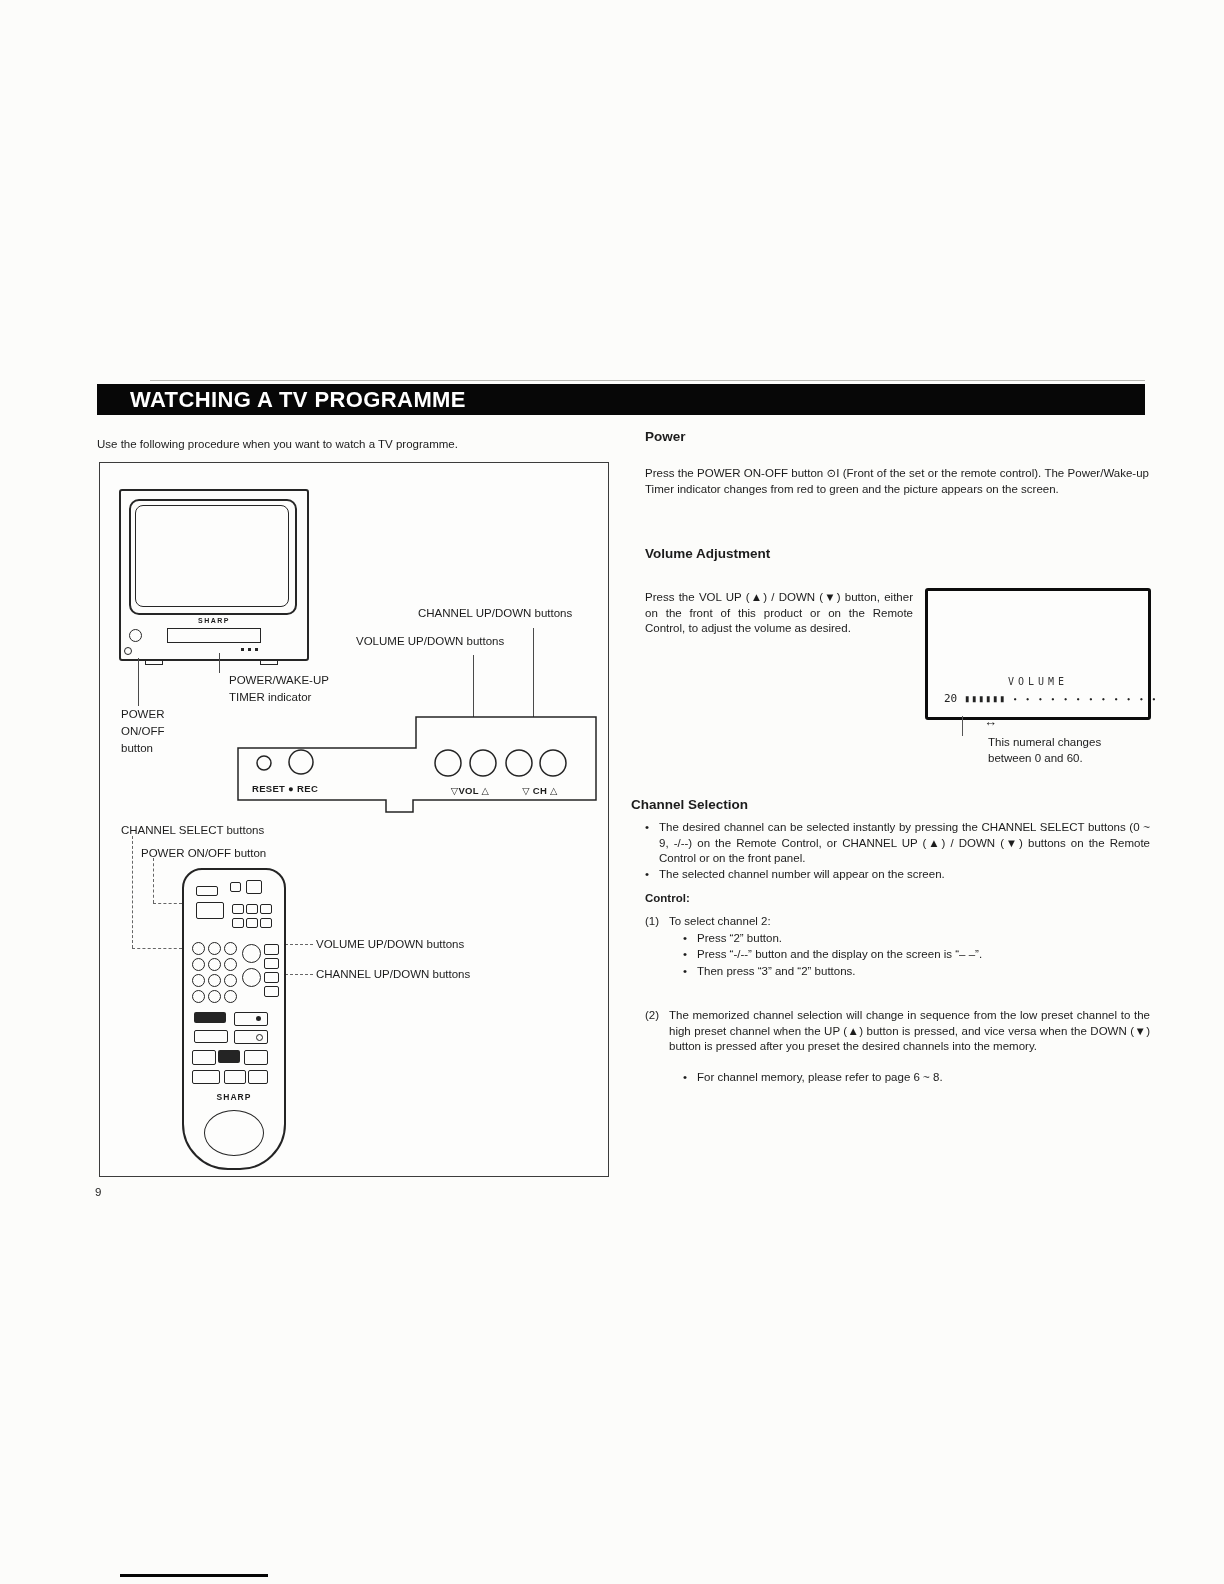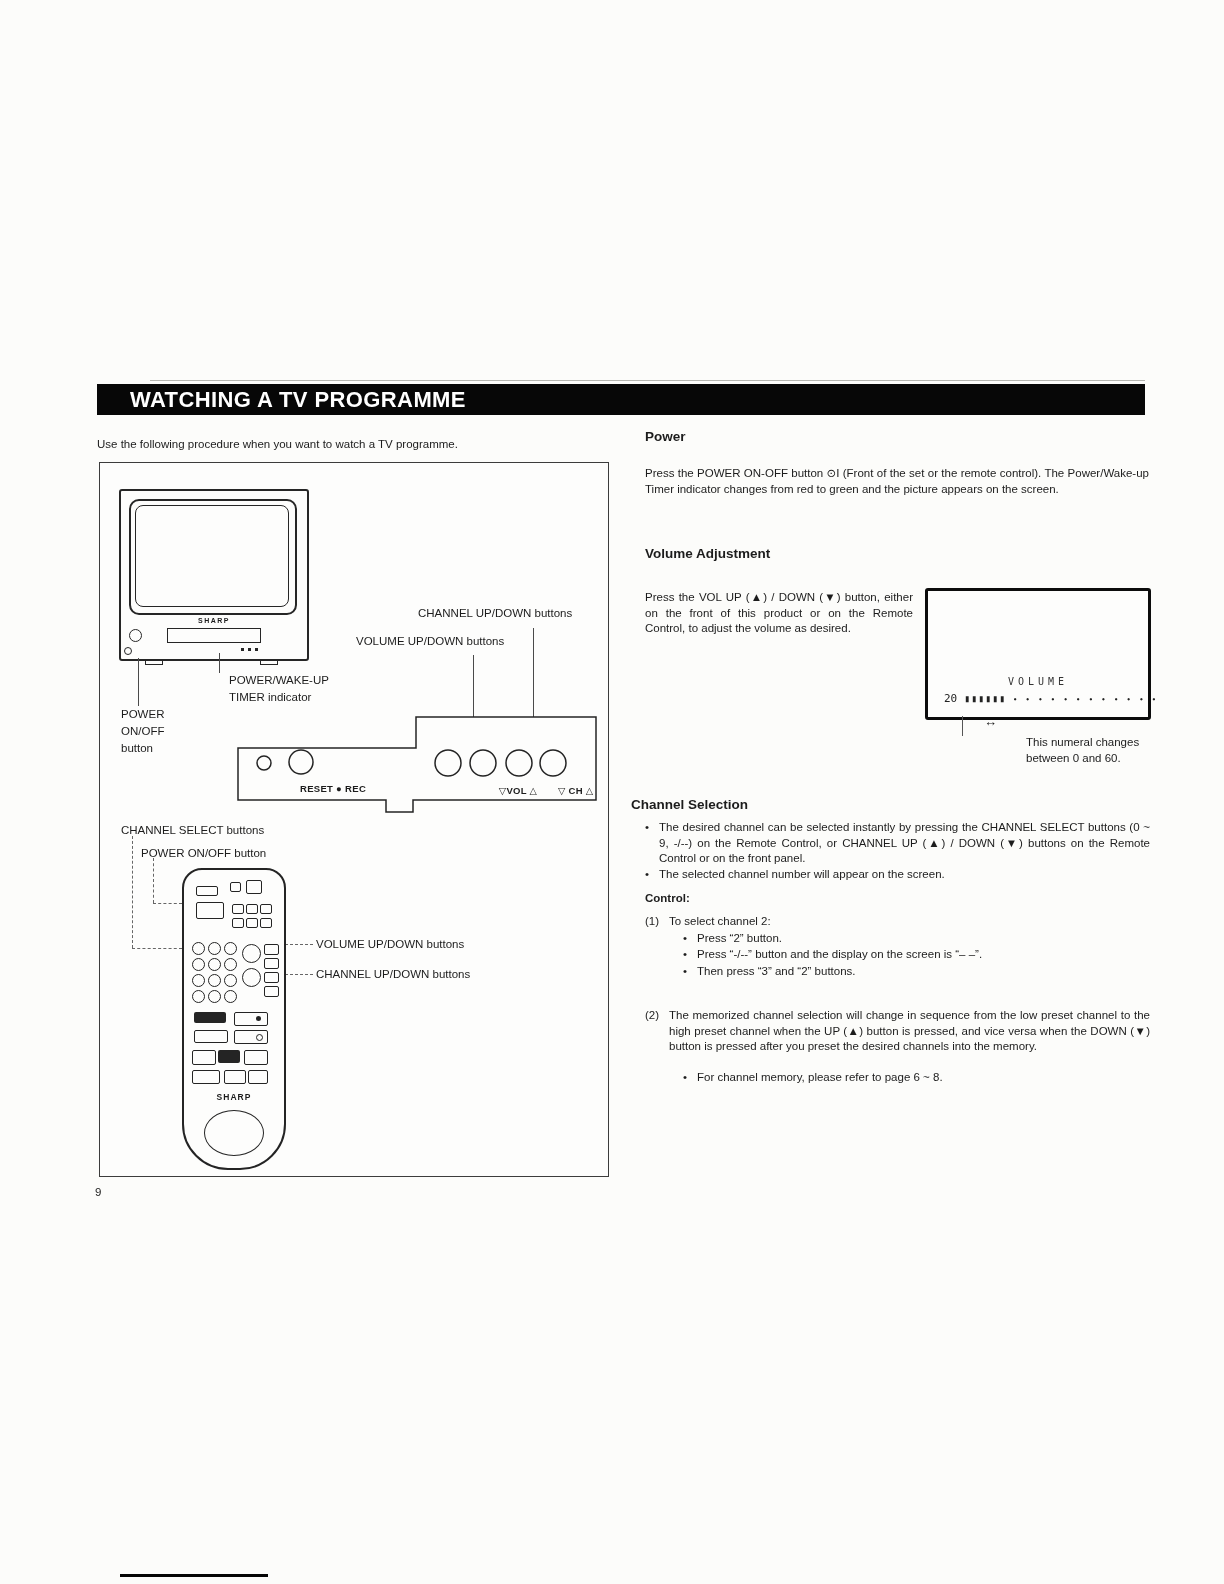--- a/index.html
+++ b/index.html
@@ -26,21 +26,21 @@
   .tv{left:19px;top:26px;width:186px;height:168px;border:2px solid #262626;border-radius:3px;}
   .tv-scr-o{left:8px;top:8px;width:164px;height:112px;border:2px solid #262626;border-radius:10px;}
   .tv-scr-i{left:4px;top:4px;width:152px;height:100px;border:1px solid #262626;border-radius:8px;}
   .tv-brand{left:0;top:126px;width:100%;text-align:center;font-size:7px;font-weight:bold;letter-spacing:1.5px;}
   .tv-slot{left:46px;top:137px;width:92px;height:13px;border:1.5px solid #262626;}
   .tv-knob{left:8px;top:138px;width:11px;height:11px;border:1.5px solid #262626;border-radius:50%;}
   .tv-knob2{left:3px;top:156px;width:6px;height:6px;border:1px solid #262626;border-radius:50%;}
   .tv-leds{left:120px;top:157px;width:3px;height:3px;background:#262626;box-shadow:7px 0 #262626,14px 0 #262626;}
   .tv-foot{width:16px;height:5px;border:1px solid #262626;border-top:none;}
   
-  .plabel{font-size:9.5px;font-weight:bold;letter-spacing:.3px;margin-left:48px;}
+  .plabel{font-size:9.5px;font-weight:bold;letter-spacing:.3px;}
   
   .remote{left:82px;top:405px;width:100px;height:298px;border:2px solid #242424;border-radius:20px 20px 46px 46px;background:#fdfdfc;}
   .rb{position:absolute;border:1.5px solid #242424;border-radius:2px;}
   .rbf{position:absolute;background:#242424;border-radius:2px;}
   .rc{position:absolute;border:1.5px solid #242424;border-radius:50%;}
   .r-brand{position:absolute;left:0;top:222px;width:100%;text-align:center;font-size:8.5px;font-weight:bold;letter-spacing:1px;}
   .r-dot{position:absolute;width:5px;height:5px;background:#242424;border-radius:50%;}
   
   .vscreen{left:925px;top:588px;width:220px;height:126px;border:3px solid #0c0c0c;border-radius:3px;background:#fdfdfc;}
   .vmono{font-family:"DejaVu Sans Mono",monospace;}
@@ -99,21 +99,21 @@
     <path d="M8,148 L186,148 L186,117 L366,117 L366,200 L183,200 L183,212 L156,212 L156,200 L8,200 Z" fill="none" stroke="#242424" stroke-width="1.5"></path>
     <circle cx="34" cy="163" r="7" fill="none" stroke="#242424" stroke-width="1.5"></circle>
     <circle cx="71" cy="162" r="12" fill="none" stroke="#242424" stroke-width="1.5"></circle>
     <circle cx="218" cy="163" r="13" fill="none" stroke="#242424" stroke-width="1.5"></circle>
     <circle cx="253" cy="163" r="13" fill="none" stroke="#242424" stroke-width="1.5"></circle>
     <circle cx="289" cy="163" r="13" fill="none" stroke="#242424" stroke-width="1.5"></circle>
     <circle cx="323" cy="163" r="13" fill="none" stroke="#242424" stroke-width="1.5"></circle>
   </svg>
   <div class="abs plabel" style="left:152px;top:320px;">RESET ● REC</div>
   <div class="abs plabel" style="left:340px;top:322px;width:60px;text-align:center;">▽VOL △</div>
-  <div class="abs plabel" style="left:410px;top:322px;width:60px;">▽ CH △</div>
+  <div class="abs plabel" style="left:410px;top:322px;width:60px;text-align:center;">▽ CH △</div>
 
   <div class="abs dlabel" style="left:21px;top:361px;">CHANNEL SELECT buttons</div>
   <div class="abs dlabel" style="left:41px;top:384px;">POWER ON/OFF button</div>
 
   <div class="abs dashv" style="left:32px;top:373px;height:112px;"></div>
   <div class="abs dashh" style="left:32px;top:485px;width:50px;"></div>
   <div class="abs dashv" style="left:53px;top:395px;height:45px;"></div>
   <div class="abs dashh" style="left:53px;top:440px;width:29px;"></div>
   <div class="abs dashh" style="left:155px;top:481px;width:58px;"></div>
   <div class="abs dashh" style="left:165px;top:511px;width:48px;"></div>
@@ -185,21 +185,21 @@
 <div class="abs vscreen vmono">
   <div class="vtitle">VOLUME</div>
   <div class="vrow">
     <span>20</span>
     <span class="vbars">▮▮▮▮▮▮</span>
     <span class="vdots">∙ ∙ ∙ ∙ ∙ ∙ ∙ ∙ ∙ ∙ ∙ ∙</span>
   </div>
 </div>
 <div class="abs vline" style="left:962px;top:716px;height:20px;background:#555;"></div>
 <div class="abs" style="left:984px;top:714px;font-size:13px;">↔</div>
-<div class="abs note" style="left:988px;top:734px;margin-left:38px;">
+<div class="abs note" style="left:988px;top:734px;">
   <div>This numeral changes</div>
   <div>between 0 and 60.</div>
 </div>
 
 <div class="abs h2" style="left:631px;top:797px;">Channel Selection</div>
 <div class="abs small" style="left:645px;top:820px;width:505px;">
   <div class="bullet-row">
     <span class="b">•</span>
     <span class="t just">The desired channel can be selected instantly by pressing the CHANNEL SELECT buttons (0 ~ 9, -/--) on the Remote Control, or CHANNEL UP (▲) / DOWN (▼) buttons on the Remote Control or on the front panel.</span>
   </div>

